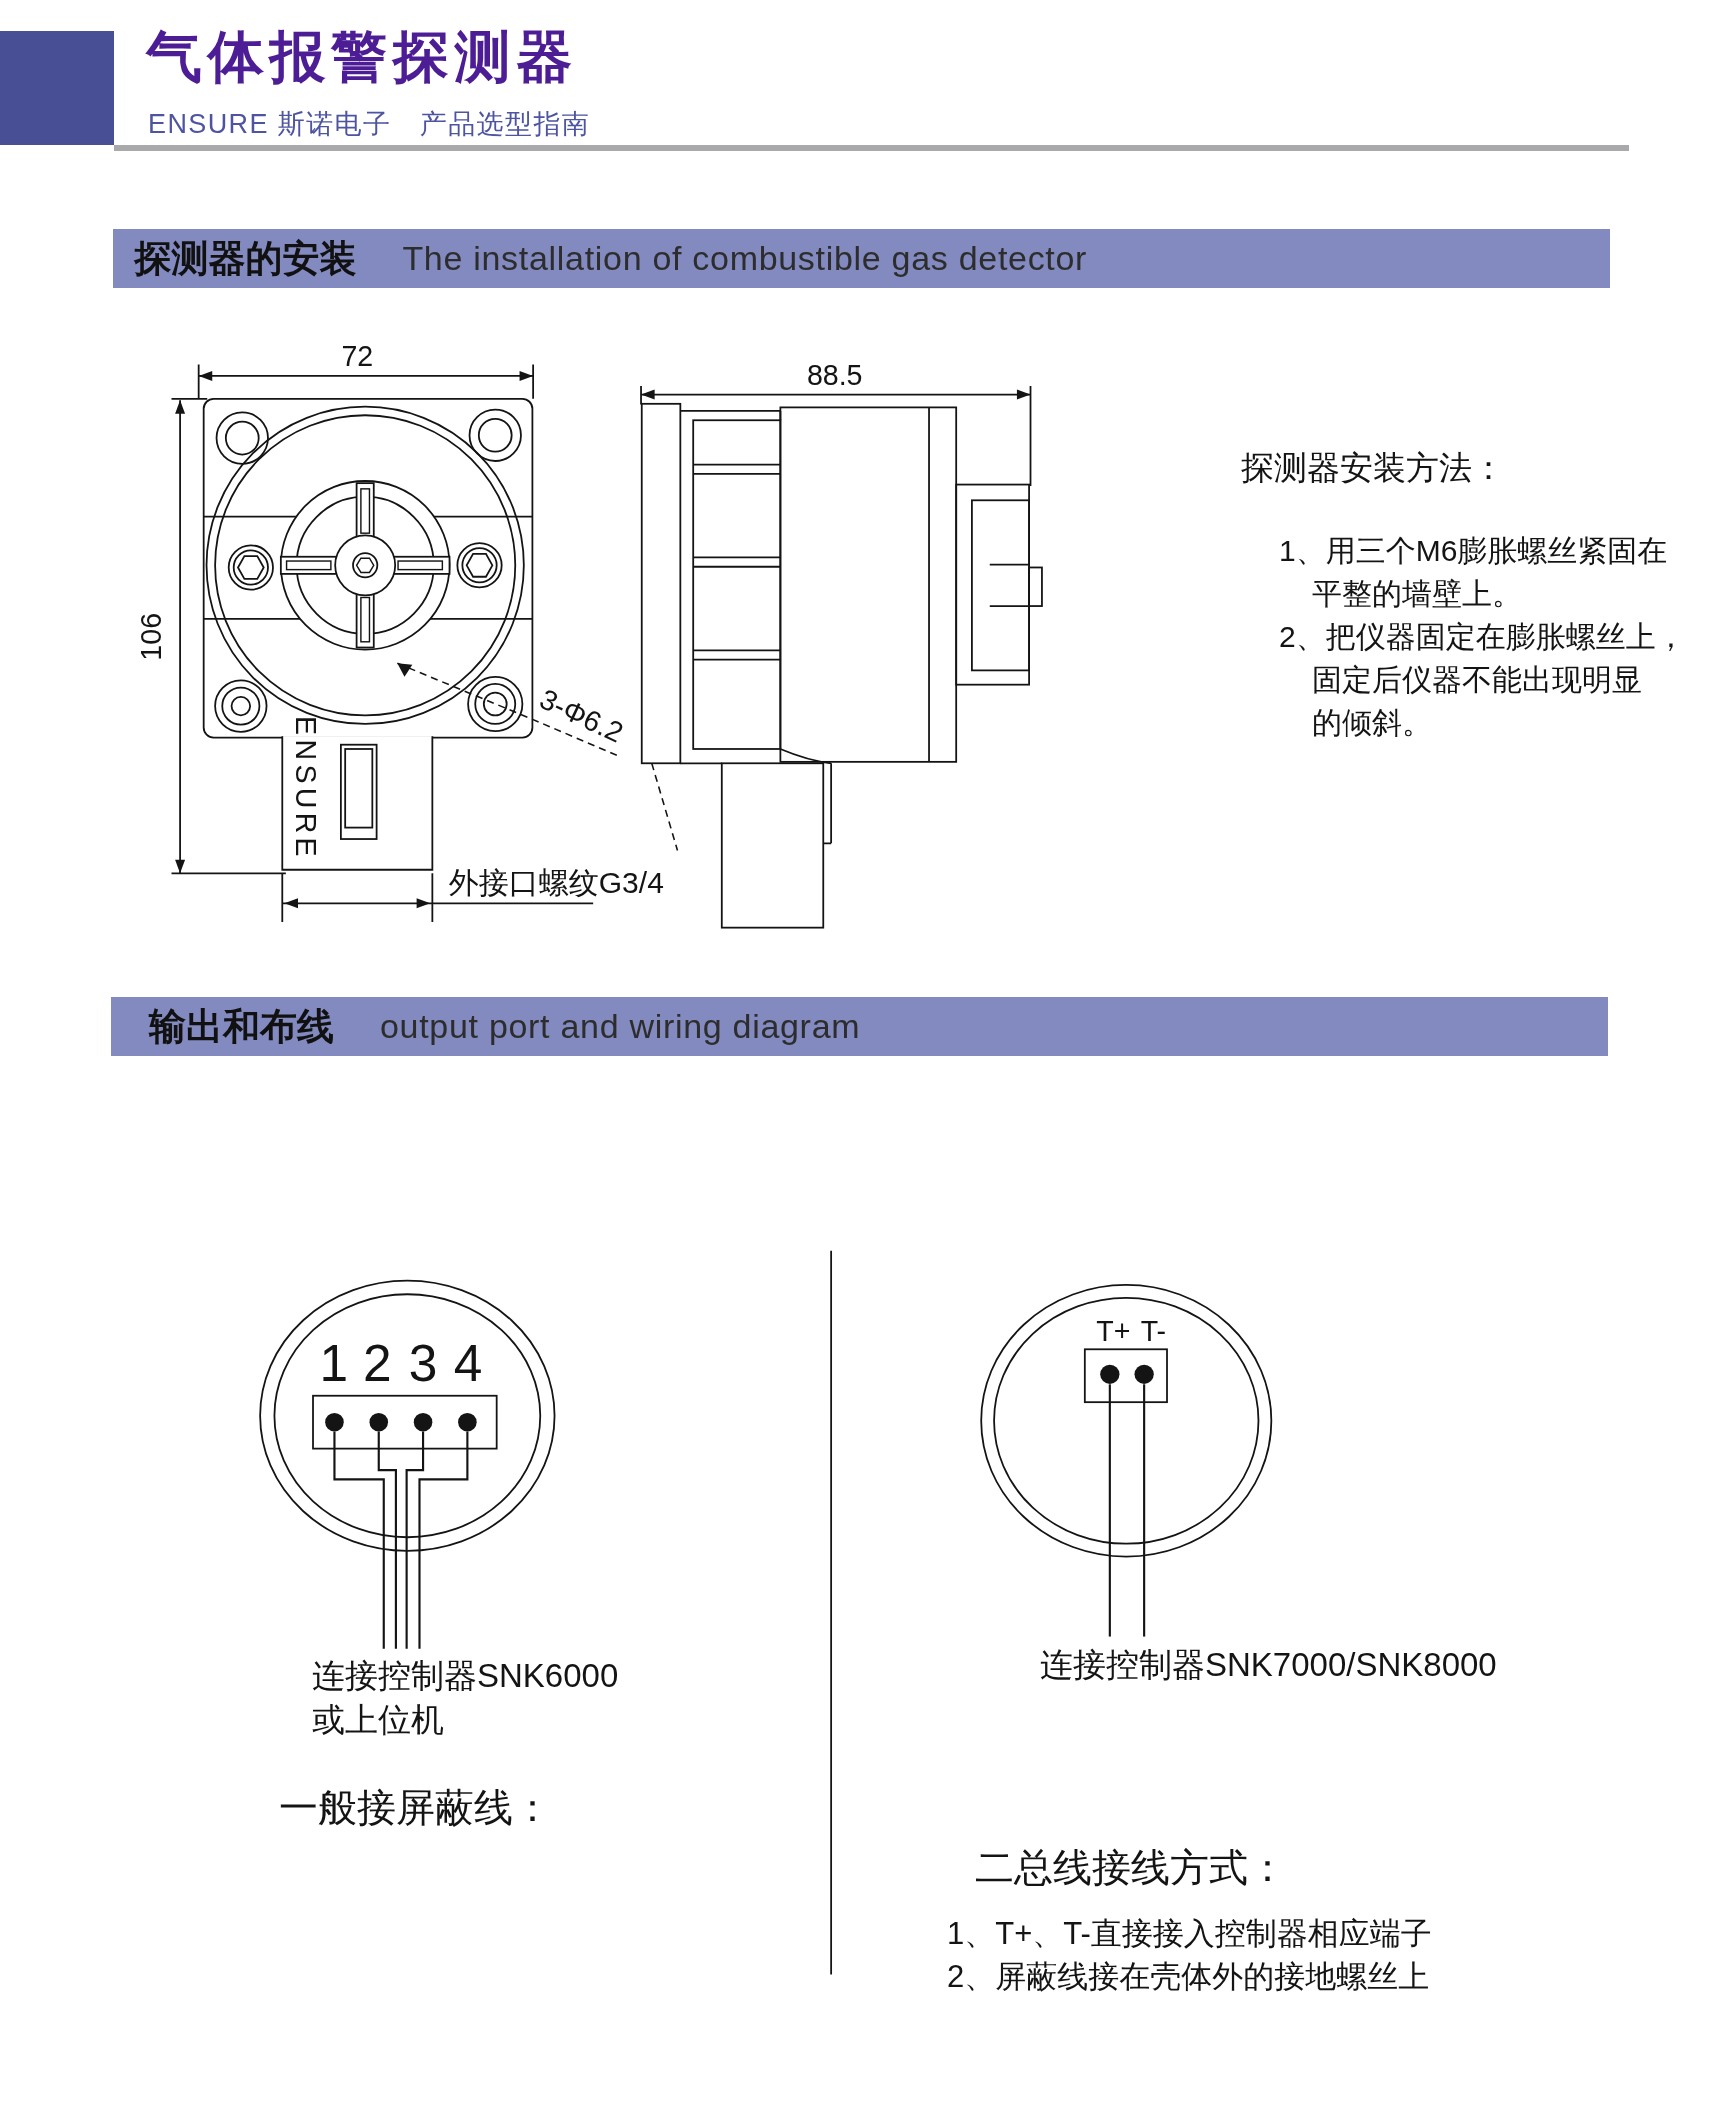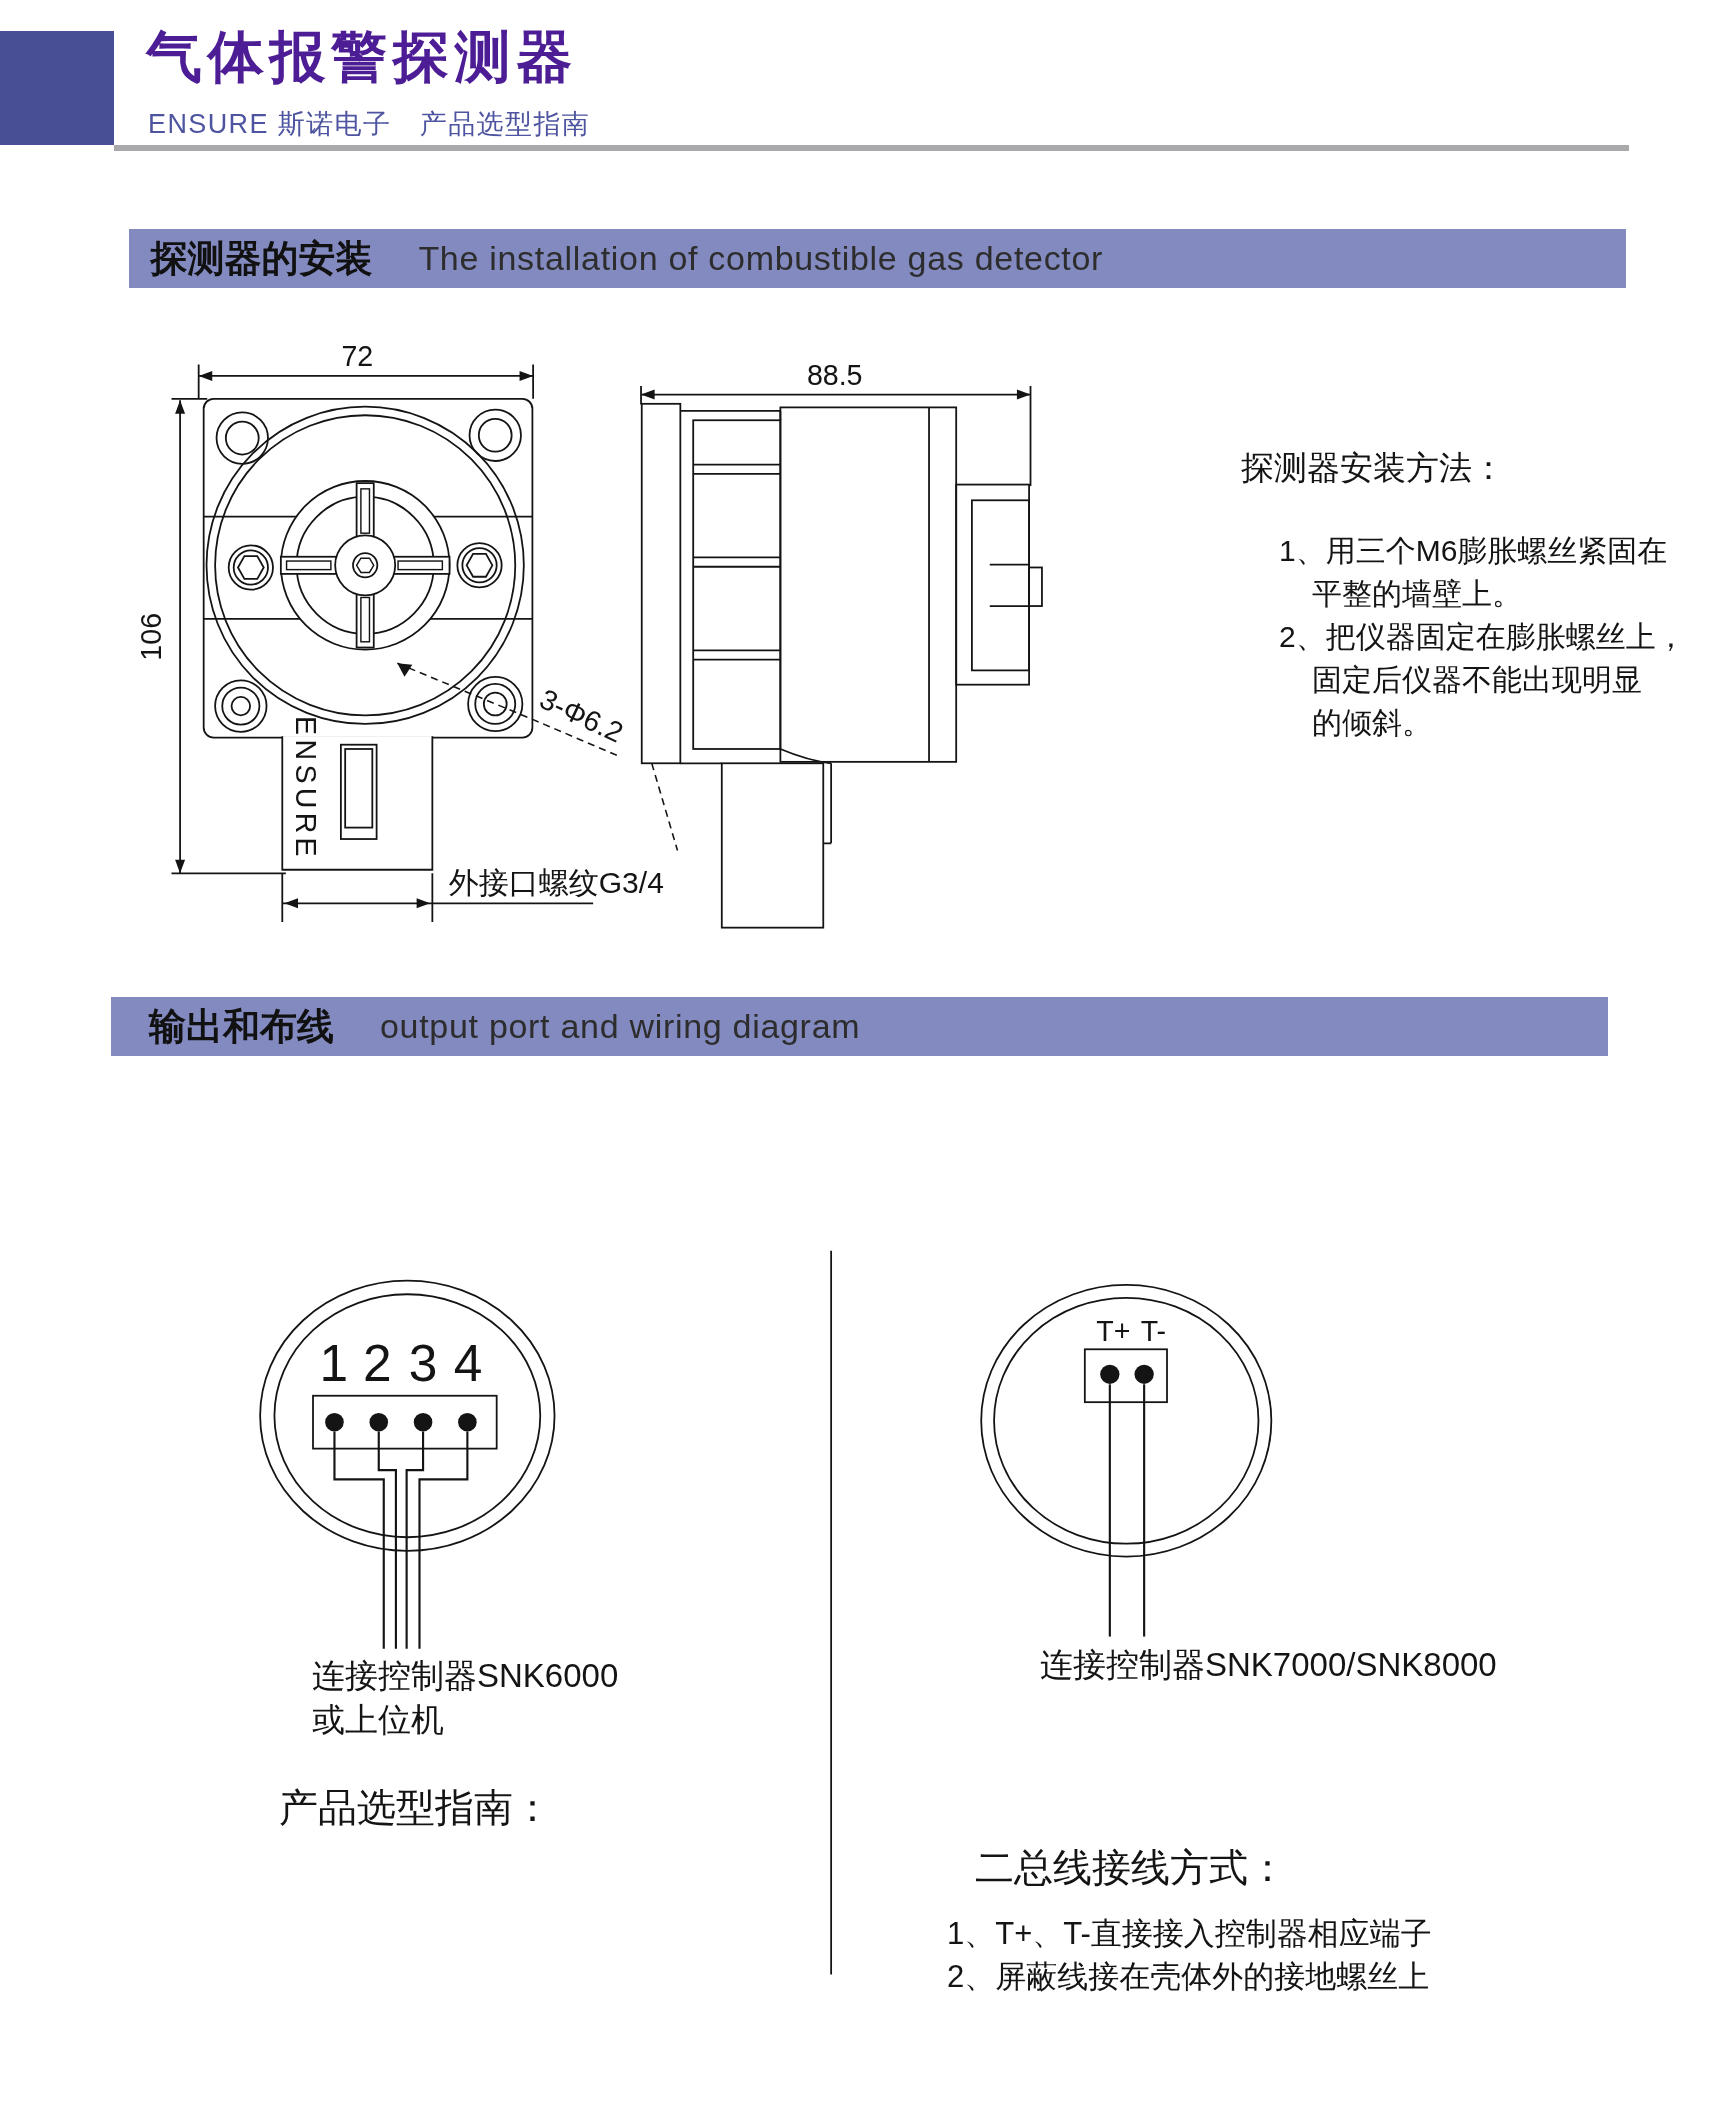--- a/index.html
+++ b/index.html
@@ -9,21 +9,21 @@
 
   
   .hdr-square{left:0;top:31px;width:114px;height:114px;background:#494f94;}
   .hdr-title{left:146px;top:20px;font-size:56px;font-weight:600;color:#4c1d95;letter-spacing:5.7px;white-space:nowrap;}
   .hdr-sub{left:148px;top:106px;font-size:27px;color:#4e54a0;letter-spacing:1.4px;white-space:nowrap;}
   .hdr-rule{left:114px;top:145px;width:1515px;height:5.7px;background:#a9a9ab;}
 
   
   .secbar{width:1497px;height:59px;background:#828ac0;display:flex;align-items:center;
           padding-left:21.4px;box-sizing:border-box;white-space:nowrap;}
-  .secbar1{left:113px;top:229px;margin-left:16px;}
+  .secbar1{left:113px;top:229px;}
   .secbar2{left:111px;top:997px;padding-left:38px;}
   .secbar-zh{font-size:37px;font-weight:700;color:#111;}
   .secbar-en{font-size:34px;font-weight:400;color:#2d2d2d;margin-left:46px;letter-spacing:0.7px;}
 
   
   .install-title{left:1241px;top:446px;font-size:33px;white-space:nowrap;}
   .install-list{left:1238px;top:529px;font-size:30px;line-height:43px;white-space:nowrap;margin-left:41px;}
   .install-list .ind{padding-left:33px;}
 
   
@@ -76,21 +76,21 @@
   <div class="abs secbar secbar2">
     <span class="secbar-zh">输出和布线</span>
     <span class="secbar-en">output port and wiring diagram</span>
   </div>
 
 
   <div class="abs cap-l">
     <div>连接控制器SNK6000</div>
     <div>或上位机</div>
   </div>
-  <div class="abs mt-l">产品选型指南：</div>
+  <div class="abs mt-l">一般接屏蔽线：</div>
 
   <div class="abs cap-r">连接控制器SNK7000/SNK8000</div>
   <div class="abs mt-r">二总线接线方式：</div>
   <div class="abs list-r">
     <div>1、T+、T-直接接入控制器相应端子</div>
     <div>2、屏蔽线接在壳体外的接地螺丝上</div>
   </div>
 
   <svg class="abs draw" viewBox="0 0 2418 2965" xmlns="http://www.w3.org/2000/svg">
 

